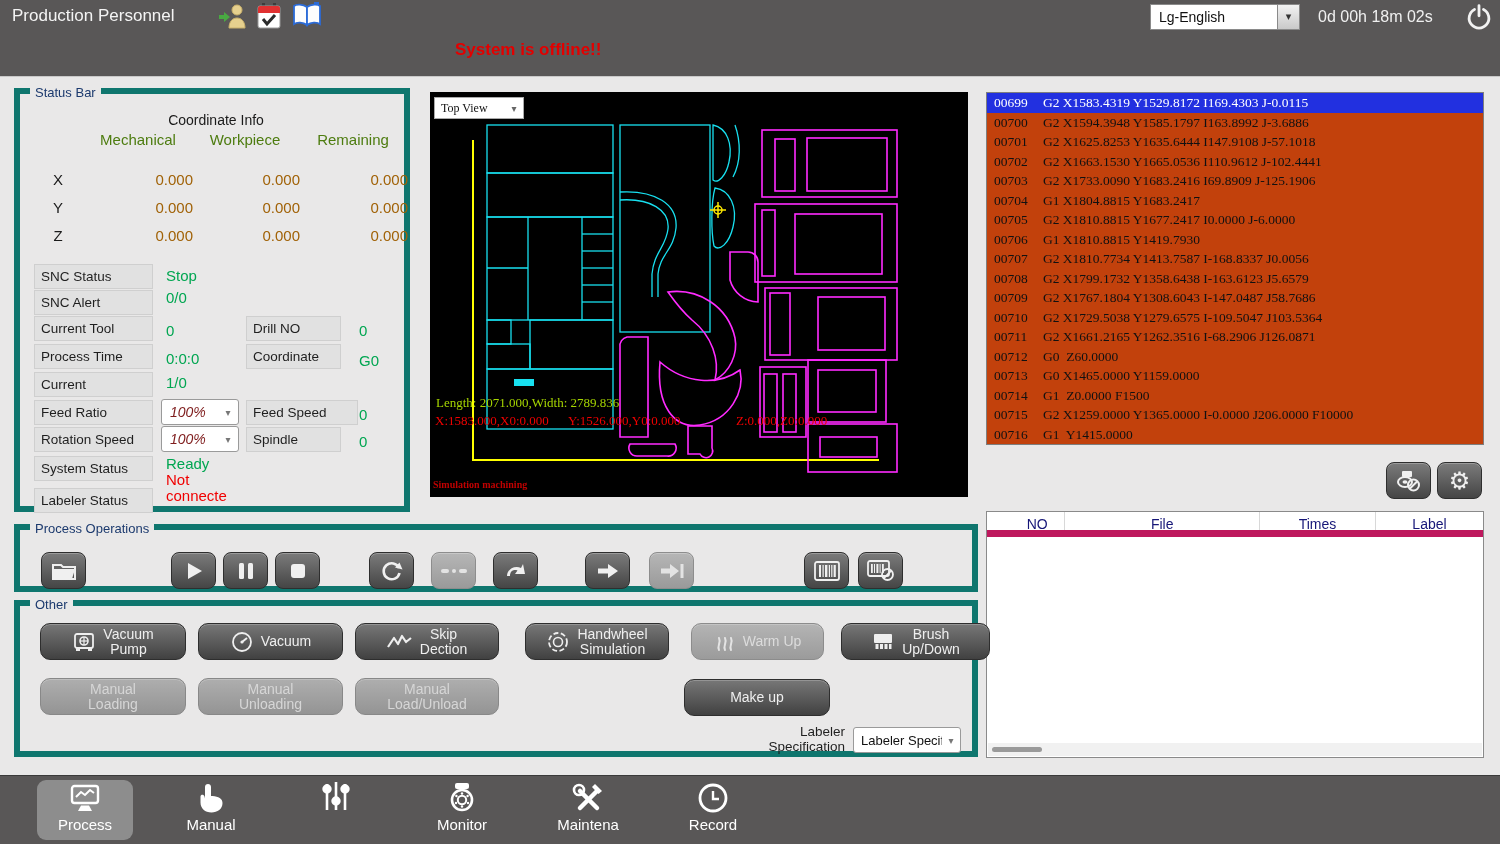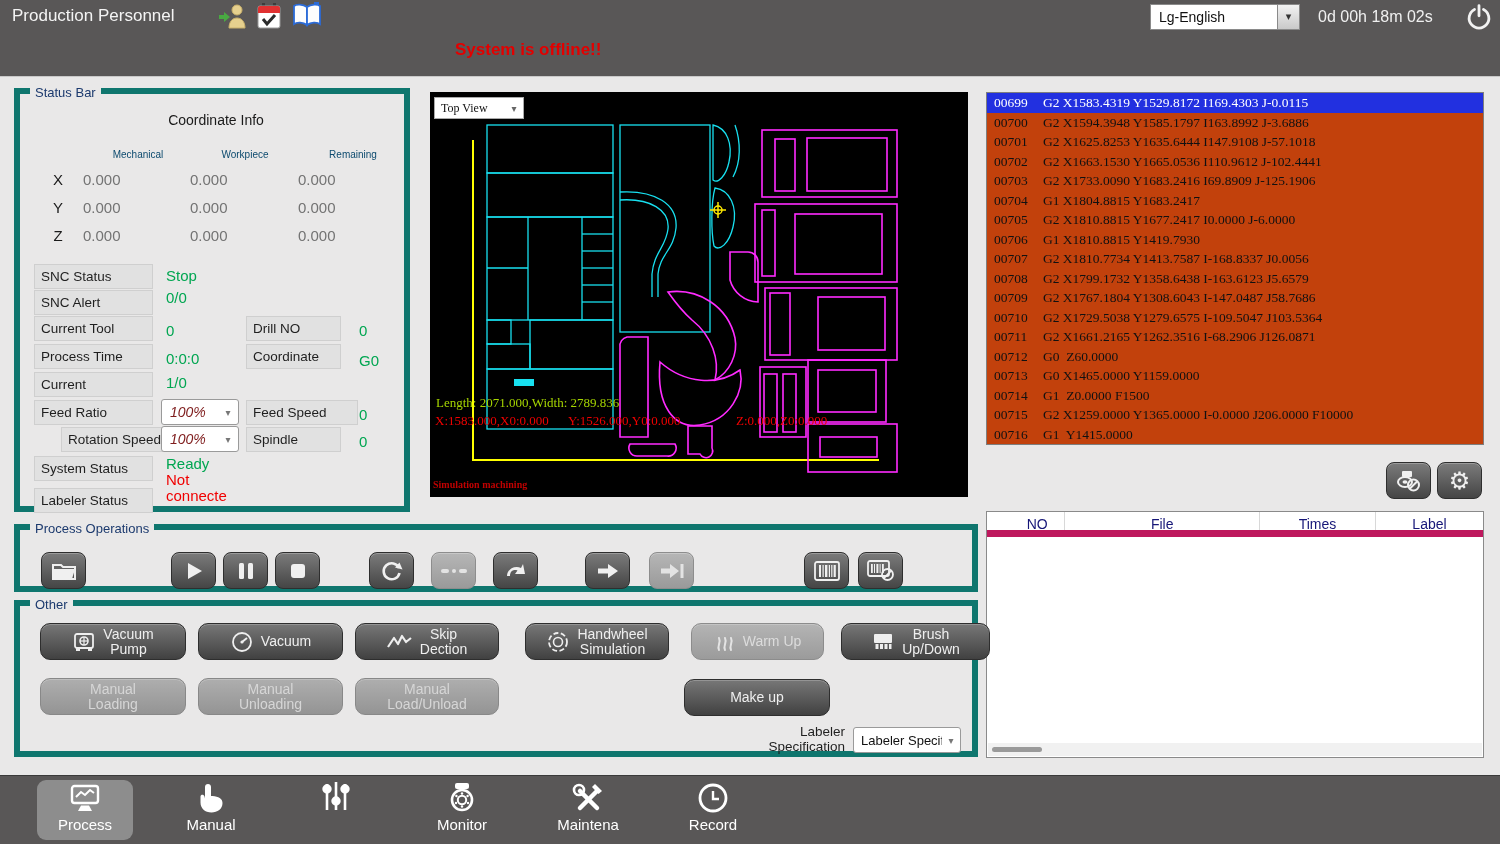--- a/index.html
+++ b/index.html
@@ -16,23 +16,23 @@
   .langbox .arrow { width:22px; height:24px; background:linear-gradient(#f2f2f2,#c9c9c9); border-left:1px solid #8a8a8a; text-align:center; line-height:22px; font-size:11px; color:#333; }
   .uptime { position:absolute; left:1318px; top:8px; font-size:16px; color:#f0f0f0; }
   .powerbtn { position:absolute; left:1464px; top:3px; width:30px; height:30px; cursor:pointer; }
 
   
   .group { position:absolute; border:6px solid #0f766e; border-radius:0; }
   .legend { position:absolute; top:-9px; left:10px; background:#e9e8e8; padding:0 5px; font-size:13px; color:#1c3a6e; }
 
   
   .ci-title { position:absolute; left:96px; top:18px; width:200px; text-align:center; font-size:14px; color:#1a1a1a; }
-  .ci-col { position:absolute; top:55px; width:110px; text-align:center; font-size:10px; color:#0c4a6e; }
+  .ci-col { position:absolute; top:37px; width:110px; text-align:center; font-size:15px; color:#4d7c0f; }
   .ci-axis { position:absolute; left:28px; width:20px; text-align:center; font-size:15px; color:#1a1a1a; }
-  .ci-val { position:absolute; width:110px; text-align:left; font-size:15px; color:#737373; }
+  .ci-val { position:absolute; width:110px; text-align:right; font-size:15px; color:#a16207; }
   .lblbox { position:absolute; left:14px; width:119px; height:25px; background:#e1e1e1; border:1px solid #cfcfcf; font-size:13.5px; color:#1f1f1f; line-height:23px; padding-left:6px; overflow:hidden; white-space:nowrap; }
   .lblbox.c2 { left:226px; width:95px; }
   .gval { position:absolute; left:146px; font-size:15px; color:#00a651; }
   .gval.c2 { left:339px; }
   .rval { position:absolute; left:146px; font-size:15px; color:#f00000; line-height:16px; }
   .fsel { position:absolute; left:141px; width:78px; height:26px; background:#fff; border:1px solid #9a9a9a; border-radius:3px; display:flex; align-items:center; cursor:pointer; }
   .fsel .txt { flex:1; padding-left:8px; font-size:14px; color:#7f1d1d;font-style:italic; }
   .fsel .chev { width:20px; text-align:center; font-size:10px; color:#777; }
 
   
@@ -154,21 +154,21 @@
     <span class="gval" style="top:280px;">1/0</span>
 
     <span class="lblbox" style="top:306px;">Feed Ratio</span>
     <div class="fsel" style="top:305px;">
       <span class="txt">100%</span>
       <span class="chev">▾</span>
     </div>
     <span class="lblbox c2" style="top:306px; width:112px;">Feed Speed</span>
     <span class="gval c2" style="top:312px;">0</span>
 
-    <span class="lblbox" style="top:333px;margin-left:27px;">Rotation Speed</span>
+    <span class="lblbox" style="top:333px;">Rotation Speed</span>
     <div class="fsel" style="top:332px;">
       <span class="txt">100%</span>
       <span class="chev">▾</span>
     </div>
     <span class="lblbox c2" style="top:333px;">Spindle</span>
     <span class="gval c2" style="top:339px;">0</span>
 
     <span class="lblbox" style="top:362px;">System Status</span>
     <span class="gval" style="top:361px;">Ready</span>
     <span class="lblbox" style="top:394px;">Labeler Status</span>

